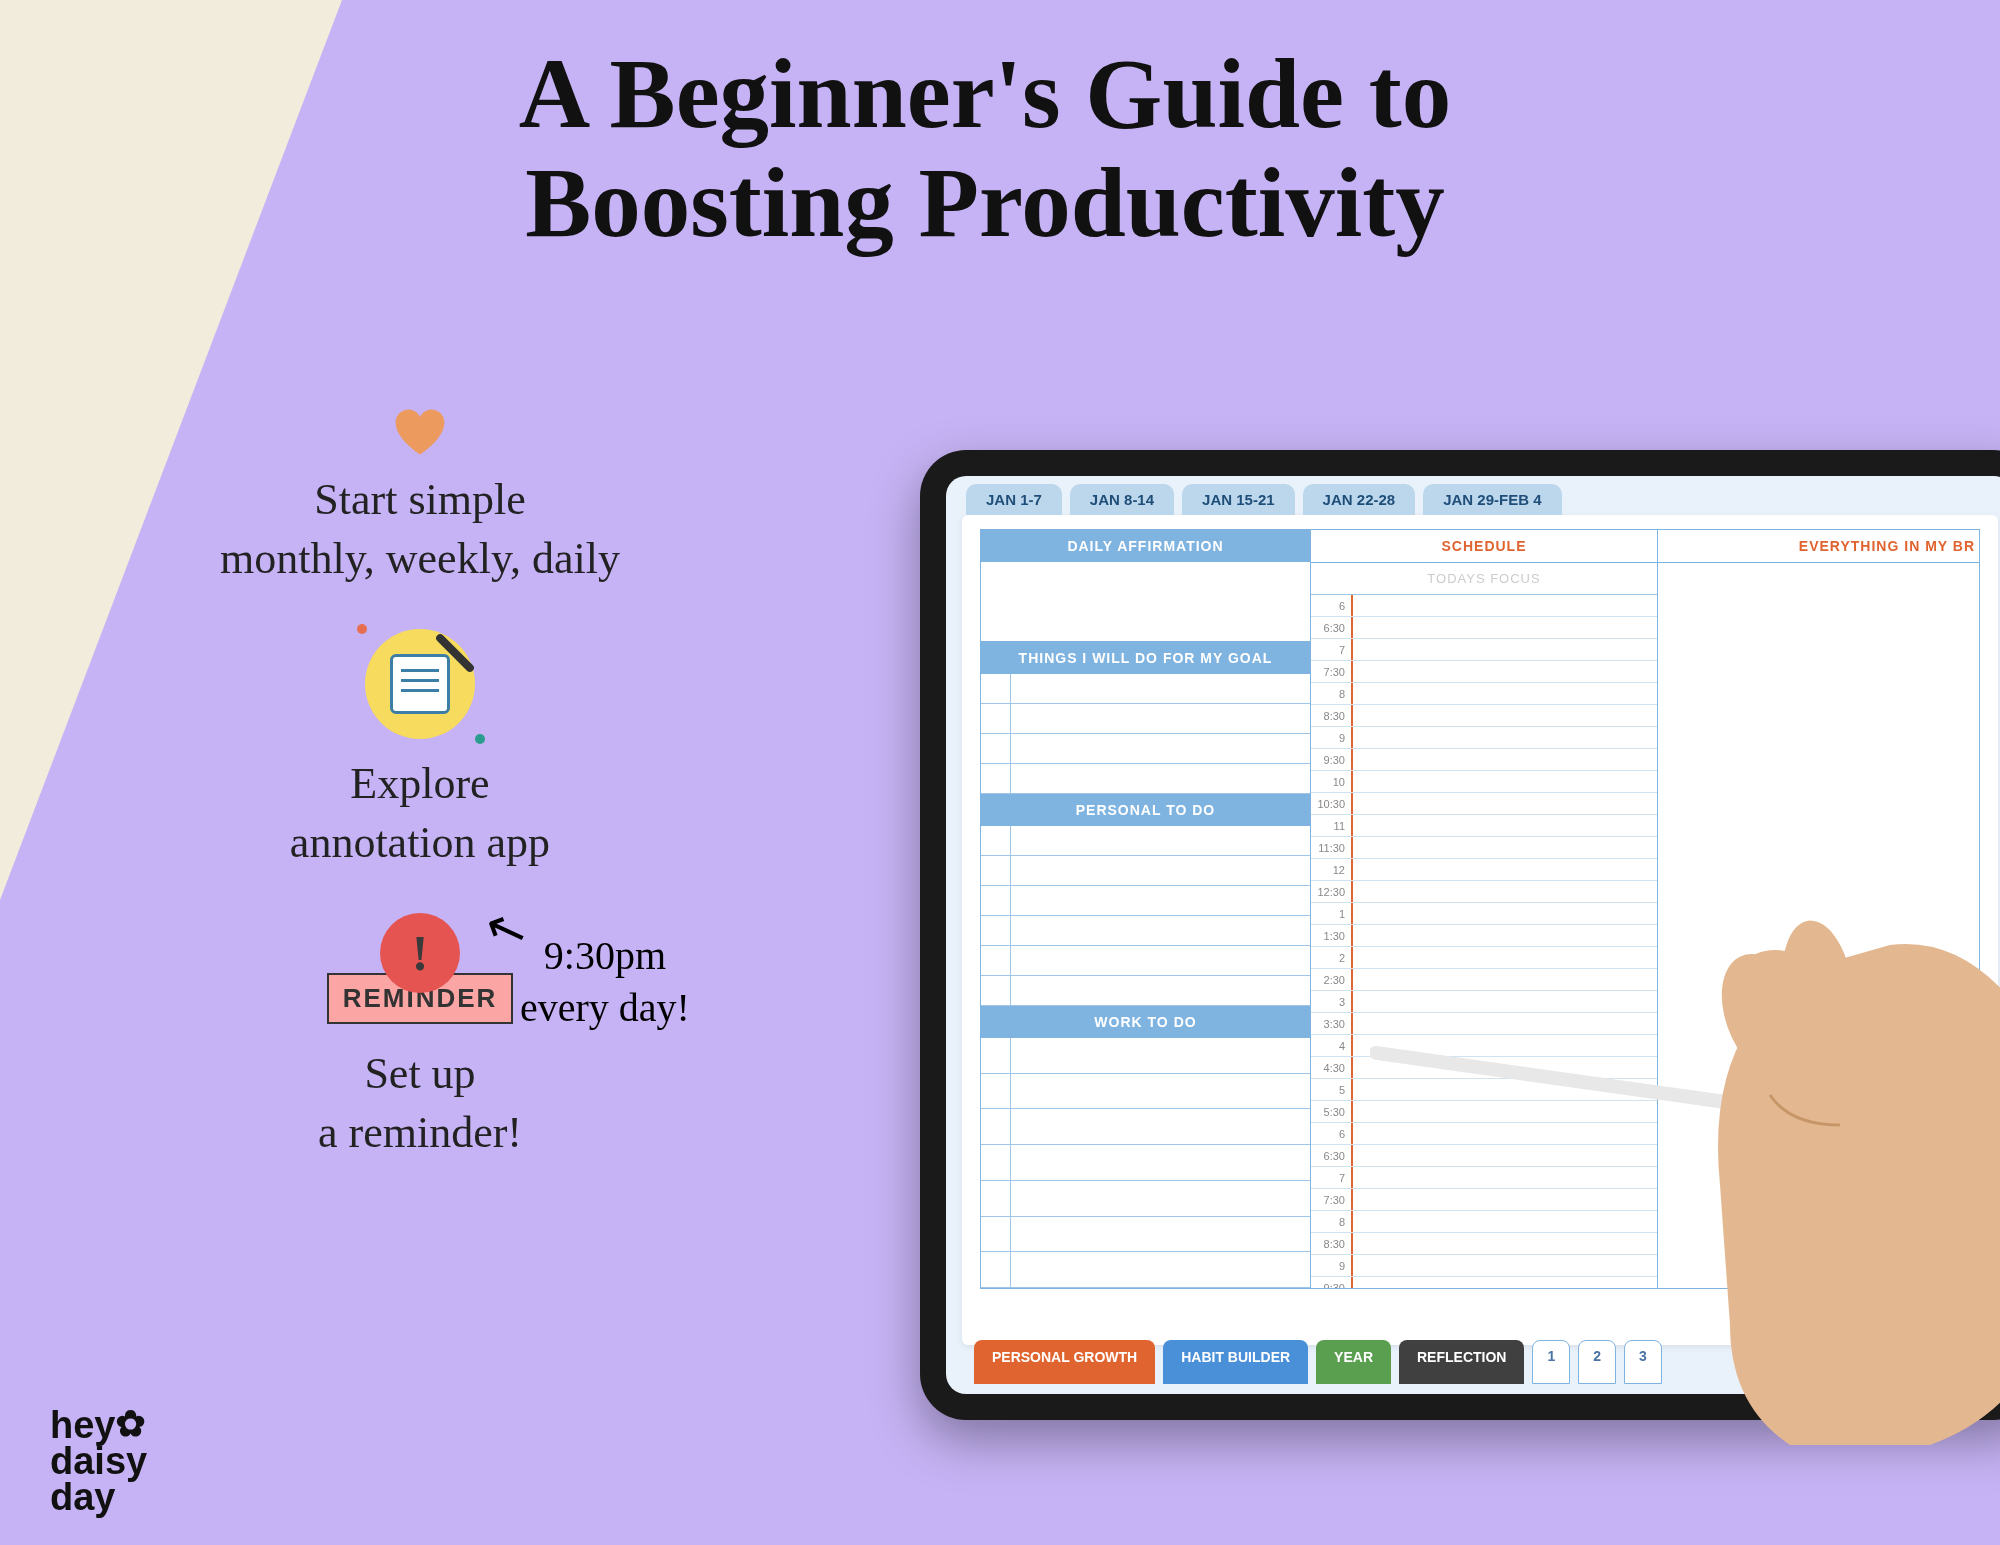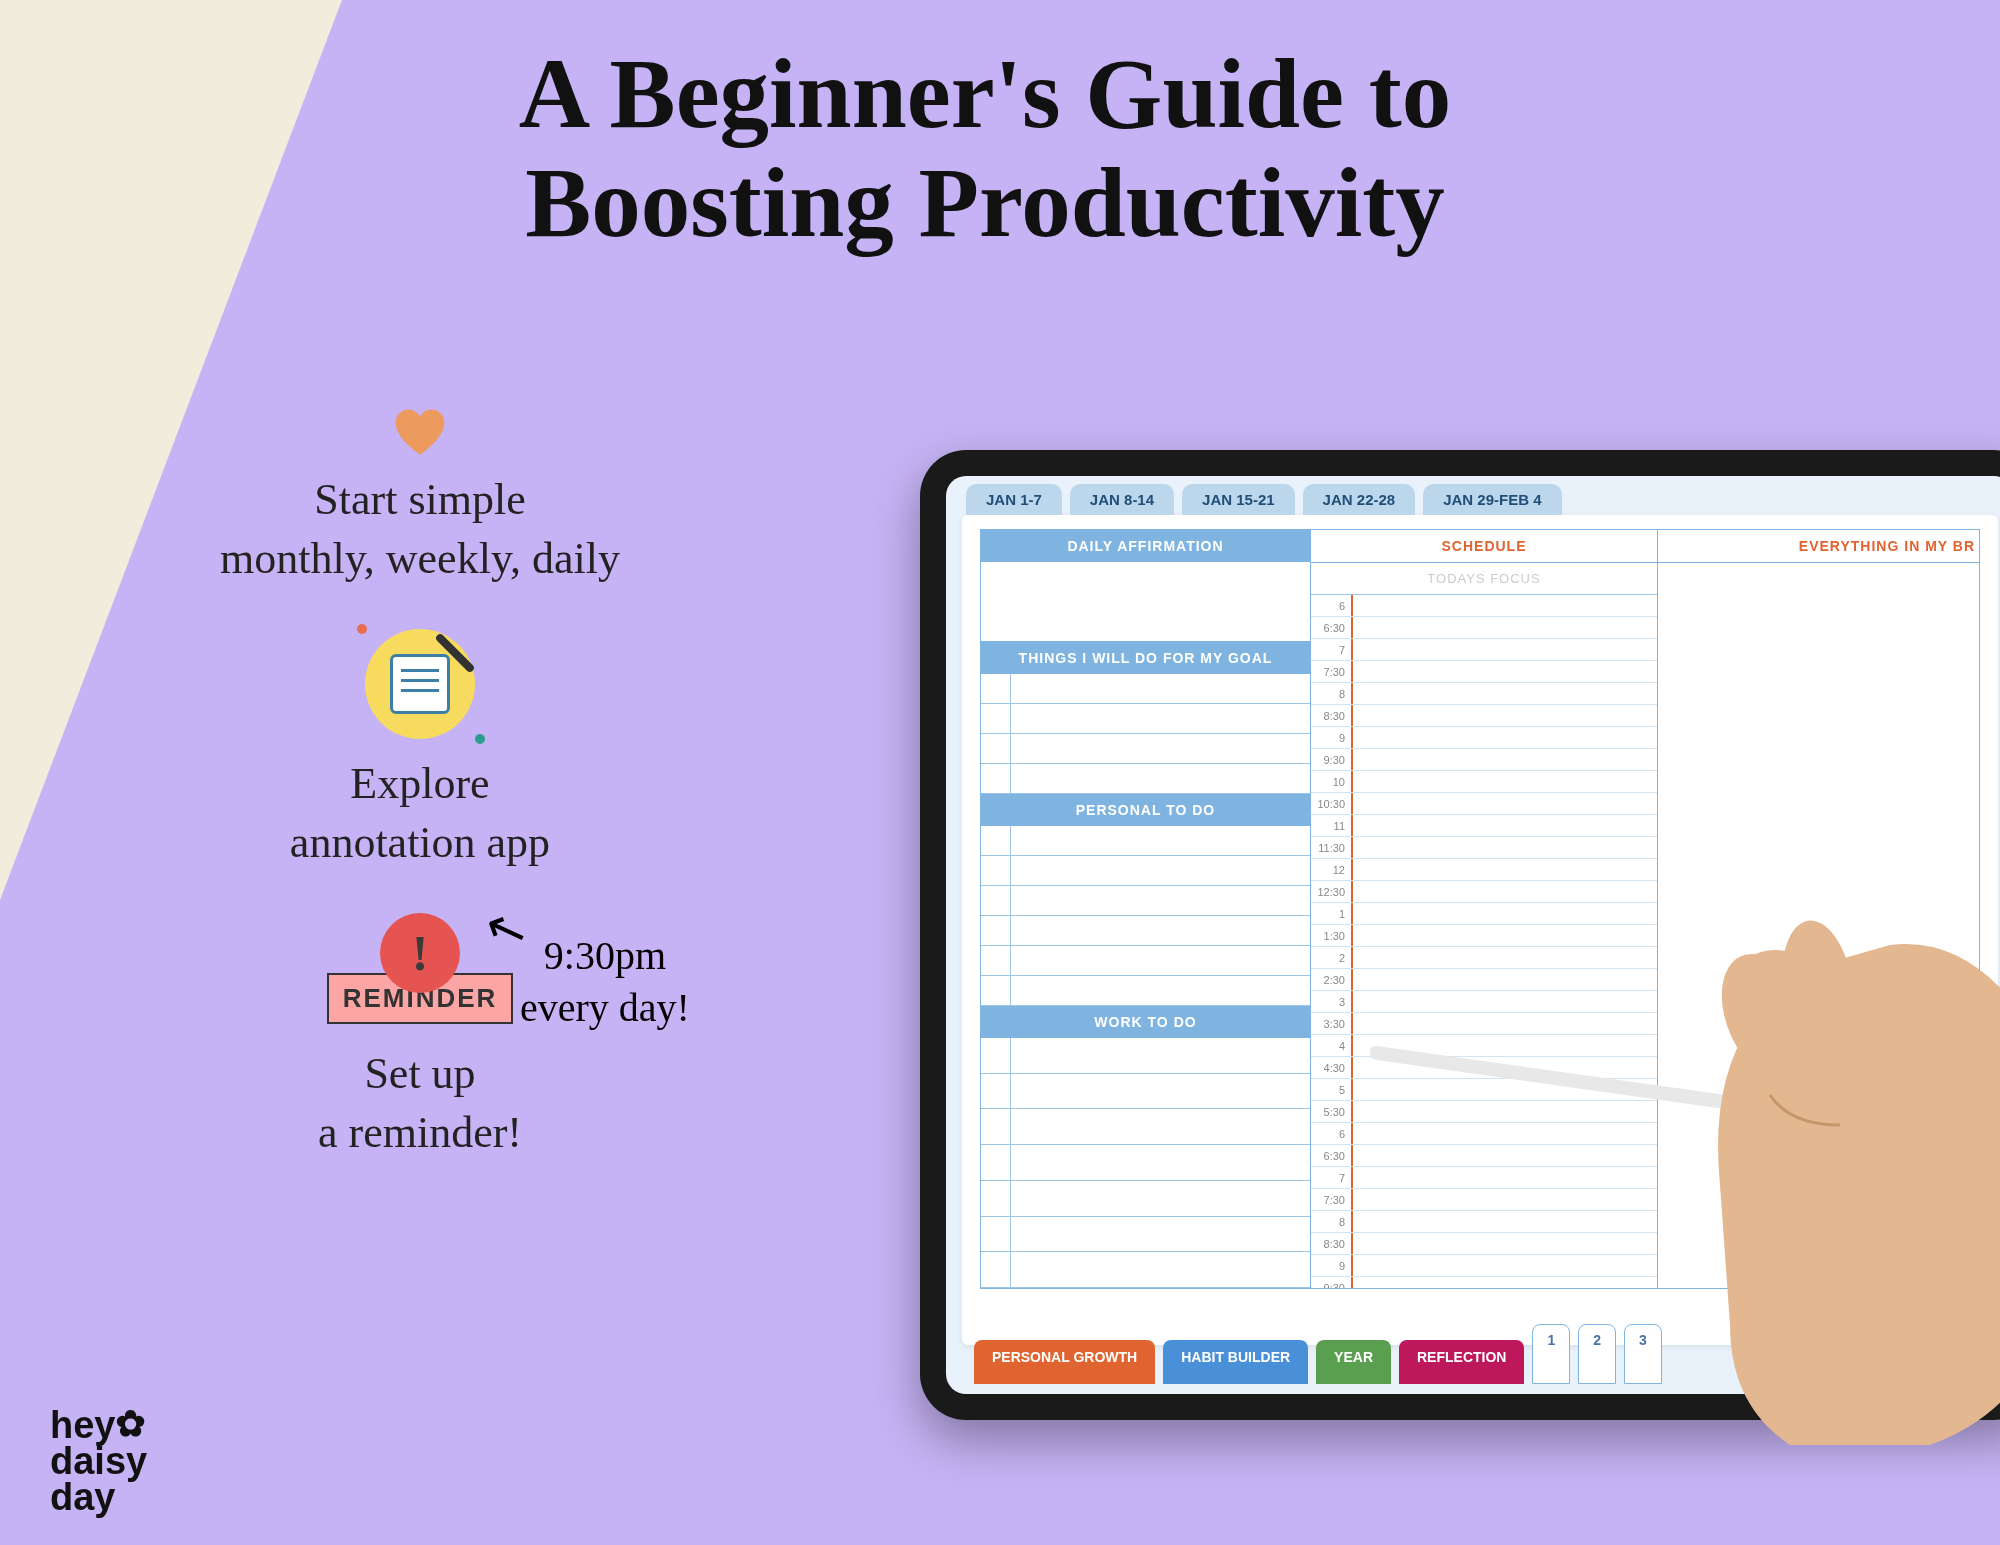--- a/index.html
+++ b/index.html
@@ -286,21 +286,20 @@
   display: flex;
   gap: 8px;
   font-size: 14px;
   font-weight: bold;
   color: #fff;
   line-height: 1;
 }
 .btab {
   padding: 10px 18px 20px 18px;
   border-radius: 8px 8px 0 0;
-  margin-top: 16px;
 }
 .num-tab {
   background: #fff;
   color: #4a74a5;
   border: 1px solid #7fb3e0;
   padding: 8px 14px 20px 14px;
   border-radius: 8px 8px 0 0;
 }
 .hand {
   position: absolute;
@@ -581,21 +580,21 @@
             <div class="reflection-tag">CTION</div>
           </div>
         </div>
       </div>
     </div>
 
     <div class="bottom-tabs">
       <div class="btab" style="background:#e0642f">PERSONAL GROWTH</div>
       <div class="btab" style="background:#4a90d9">HABIT BUILDER</div>
       <div class="btab" style="background:#5a9e4f">YEAR</div>
-      <div class="btab" style="background:#be185d">REFLECTION</div>
+      <div class="btab" style="background:#404040">REFLECTION</div>
       <div class="num-tab">1</div>
       <div class="num-tab">2</div>
       <div class="num-tab">3</div>
     </div>
   </div>
 </div>
 
 <svg class="hand" viewBox="0 0 680 620">
   <rect x="0" y="200" width="440" height="14" rx="7" fill="#e8e8e8" transform="rotate(8 0 200)"></rect>
   <polygon points="0,200 -20,206 0,214" fill="#555" transform="rotate(8 0 200)"></polygon>

